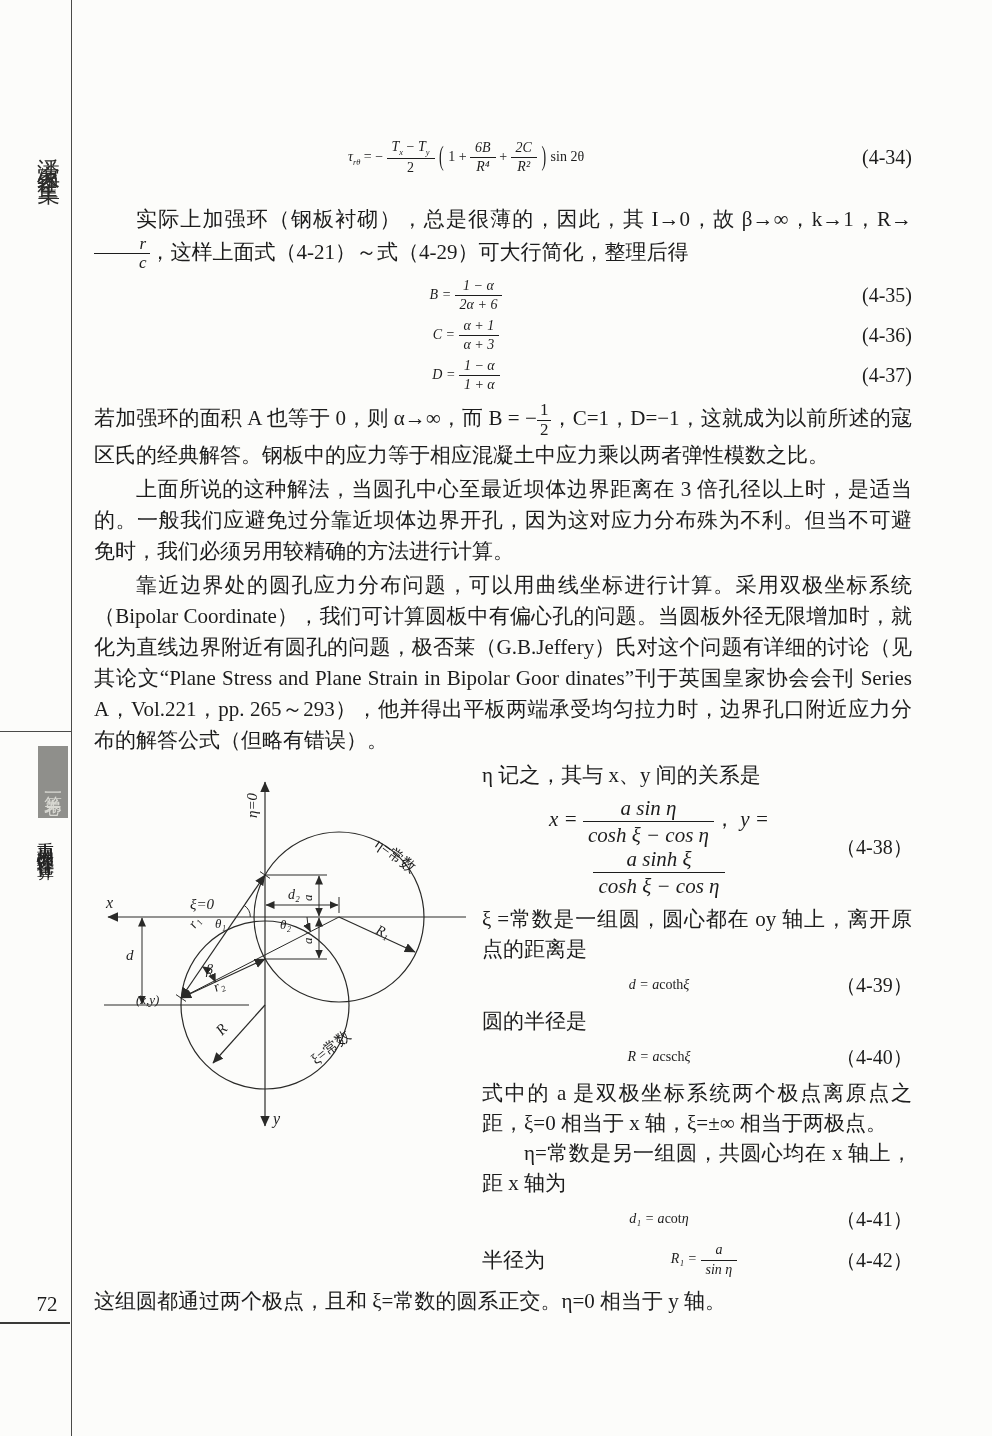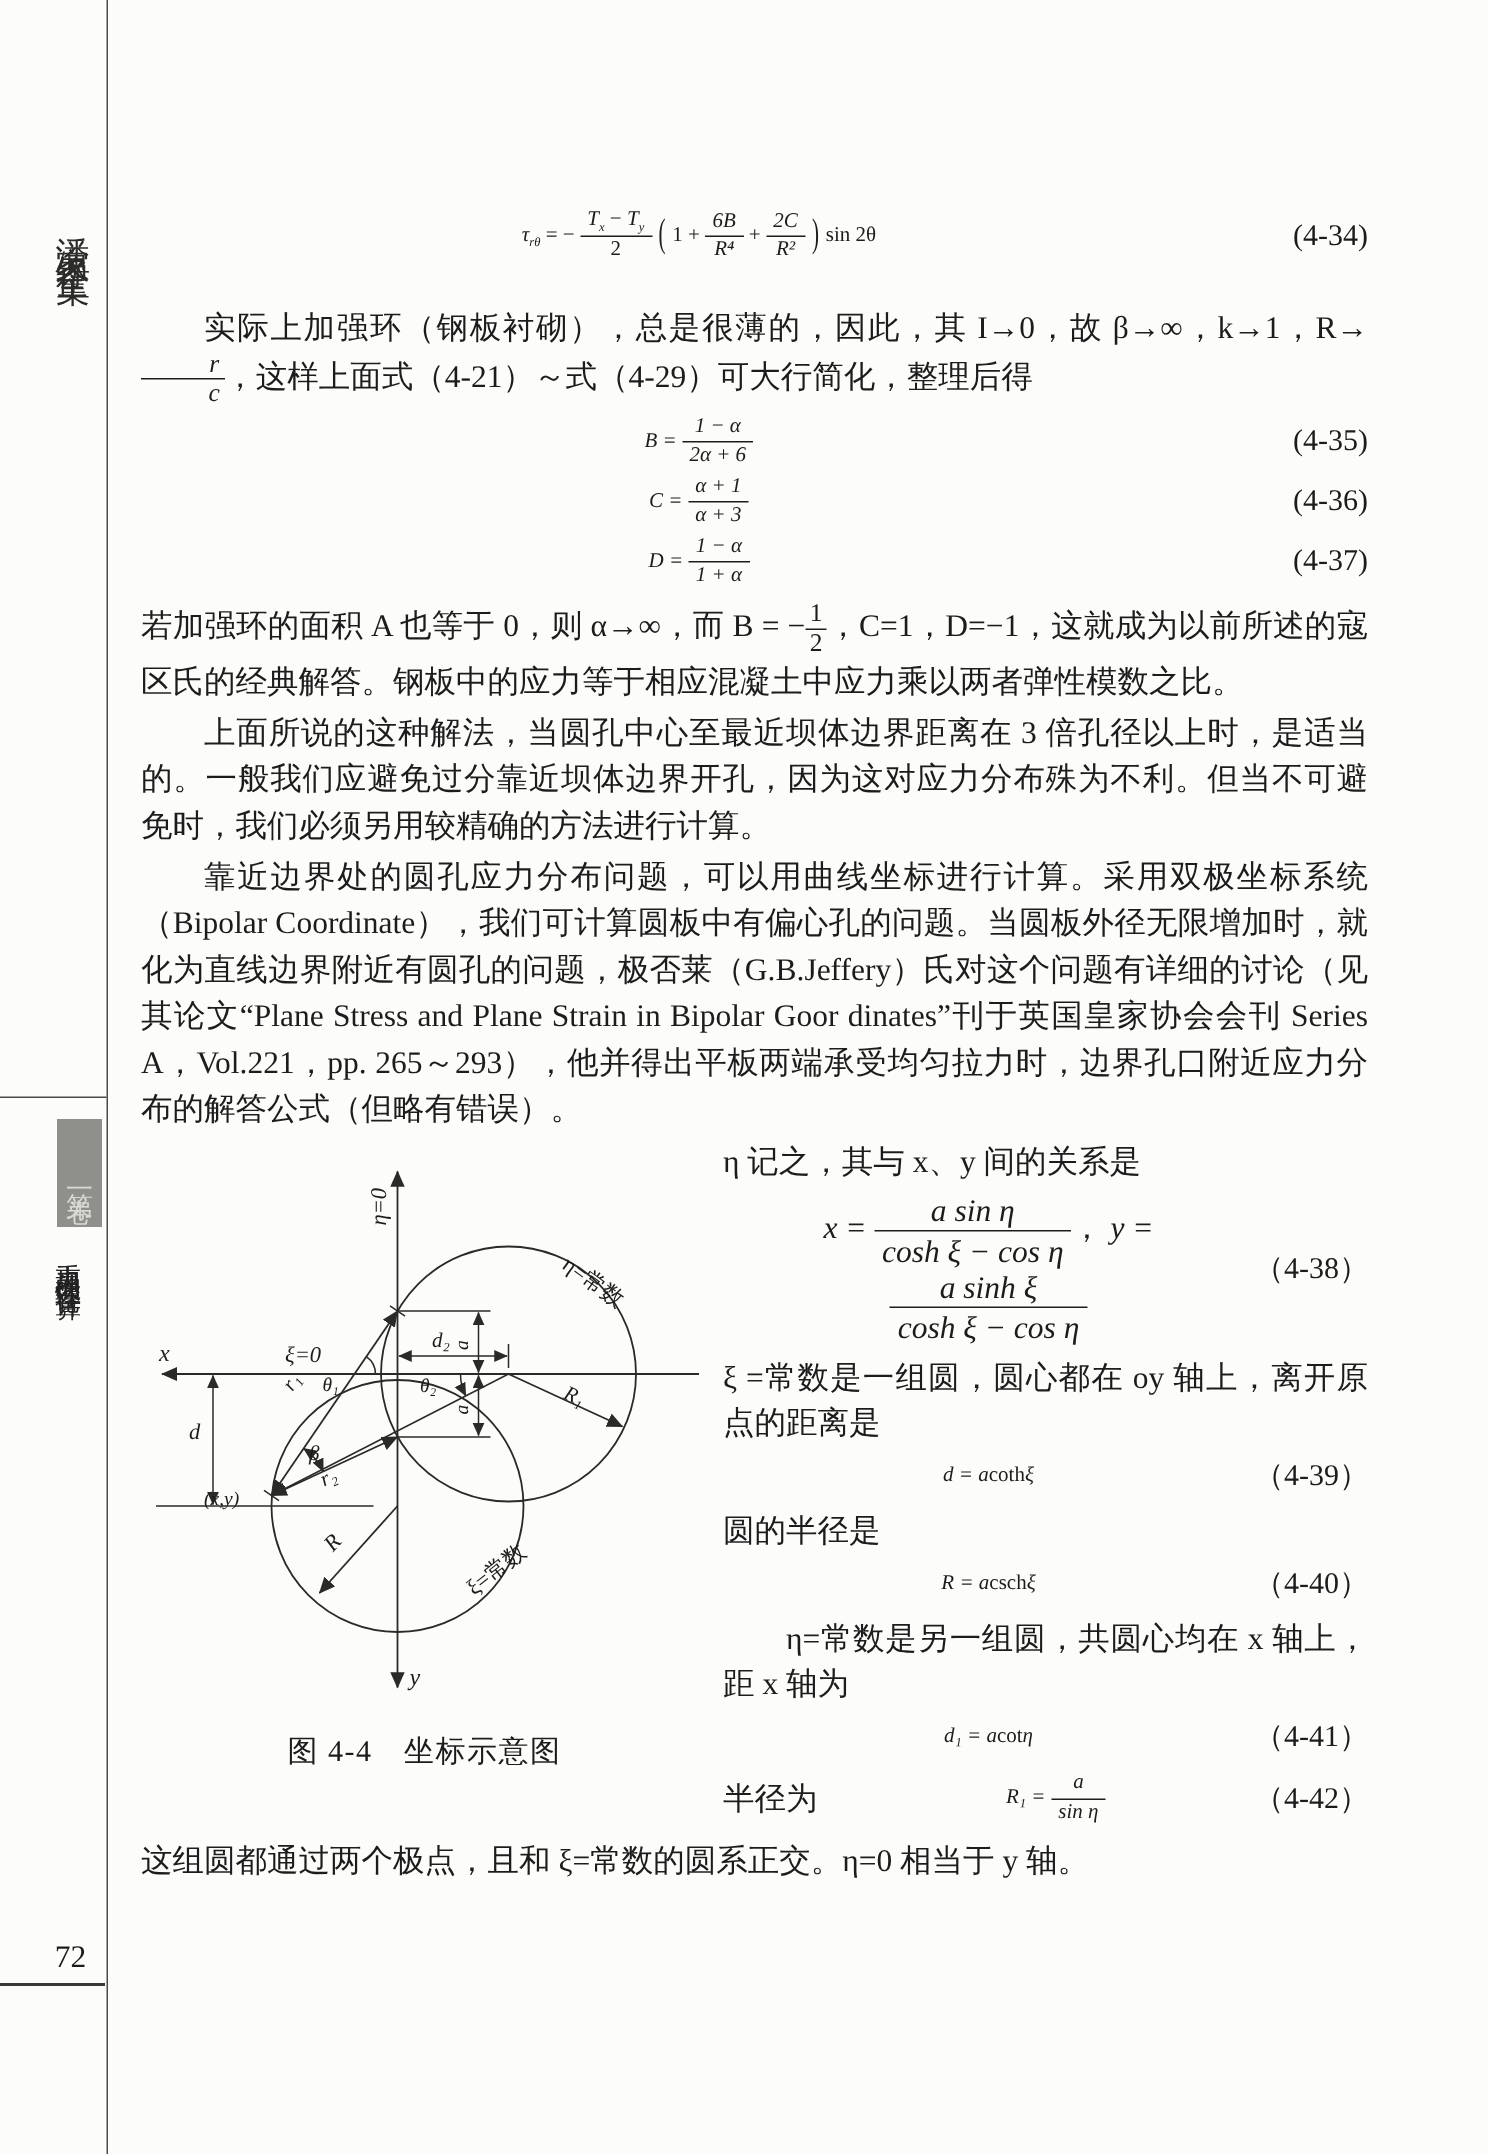--- a/index.html
+++ b/index.html
@@ -178,21 +178,20 @@
           <text x="218" y="141" font-size="13" font-style="italic" transform="rotate(-90 218 141)">a</text>
           <text x="218" y="184" font-size="13" font-style="italic" transform="rotate(-90 218 184)">a</text>
           <text x="186" y="169" font-size="13" font-style="italic">θ₂</text>
           <text x="281" y="173" font-size="14" font-style="italic" transform="rotate(24 281 173)">R₁</text>
           <text x="101" y="169" font-size="14" font-style="italic" transform="rotate(-56 101 169)">r₁</text>
           <text x="121" y="168" font-size="13" font-style="italic">θ₁</text>
           <text x="112" y="214" font-size="14" font-style="italic">β</text>
           <text x="122" y="232" font-size="14" font-style="italic" transform="rotate(-25 122 232)">r₂</text>
           <text x="128" y="276" font-size="15" font-style="italic" transform="rotate(-47 128 276)">R</text>
         </svg>
-        <div class="caption">图 4-4　坐标示意图</div>
       </div>
 
       <div class="rcol">
         <p>η 记之，其与 x、y 间的关系是</p>
 
         <div class="eq-row">
           <span class="eq-body" style="font-size:21px;">
             <i>x =</i>
             <span class="frac"><span class="num it">a sin η</span><span class="den it">cosh ξ − cos η</span></span><span>，</span>
             <i>y =</i>
@@ -208,20 +207,21 @@
           <span class="eq-no">（4-39）</span>
         </div>
 
         <p>圆的半径是</p>
 
         <div class="eq-row">
           <span class="eq-body"><i>R = a</i><span>csch</span><i>ξ</i></span>
           <span class="eq-no">（4-40）</span>
         </div>
 
+        <p>式中的 a 是双极坐标系统两个极点离原点之距，ξ=0 相当于 x 轴，ξ=±∞ 相当于两极点。</p>
         <p class="ind">η=常数是另一组圆，共圆心均在 x 轴上，距 x 轴为</p>
 
         <div class="eq-row">
           <span class="eq-body"><i>d₁ = a</i><span>cot</span><i>η</i></span>
           <span class="eq-no">（4-41）</span>
         </div>
 
         <div class="eq42row">
           <span class="lbl">半径为</span>
           <span class="eq-body">

